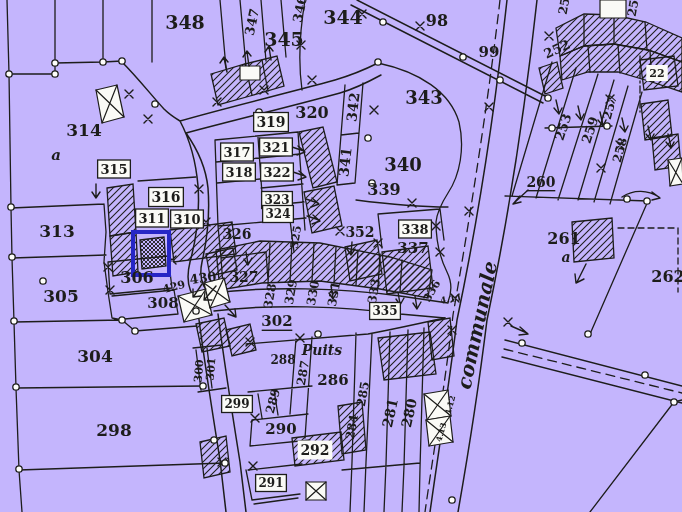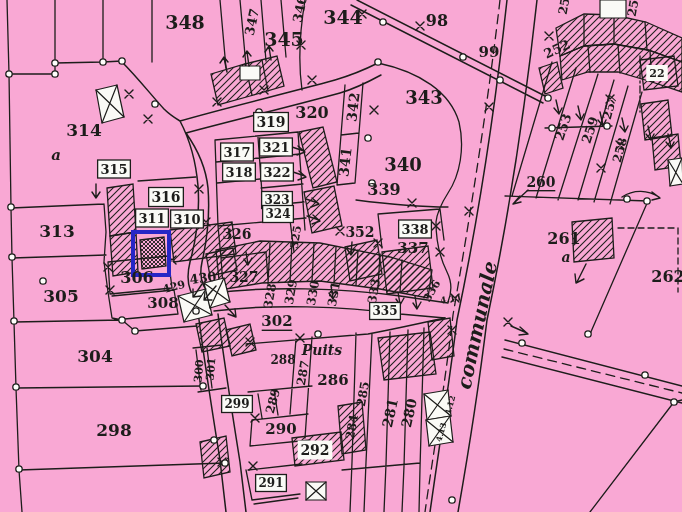--- a/index.html
+++ b/index.html
@@ -1,16 +1,16 @@
 <!DOCTYPE html>
 <html><head>
 <meta charset="utf-8">
 <style>
   html,body{margin:0;padding:0;background:#e8e8e4;}
-  #stage{position:relative;width:682px;height:512px;background:#f9a8d4;overflow:hidden;text-align:center;}
+  #stage{position:relative;width:682px;height:512px;background:#c4b5fd;overflow:hidden;text-align:center;}
   svg{display:block;}
   .lbl{font-family:"DejaVu Serif",serif;font-weight:700;fill:#1d1d1b;text-anchor:middle;dominant-baseline:central;}
   .it{font-style:italic;}
   .ink{stroke:#1d1d1b;fill:none;stroke-linecap:round;stroke-linejoin:round;}
 </style>
 </head>
 <body>
 
 <div id="stage">
 <svg width="682" height="512" viewBox="0 0 682 512">

